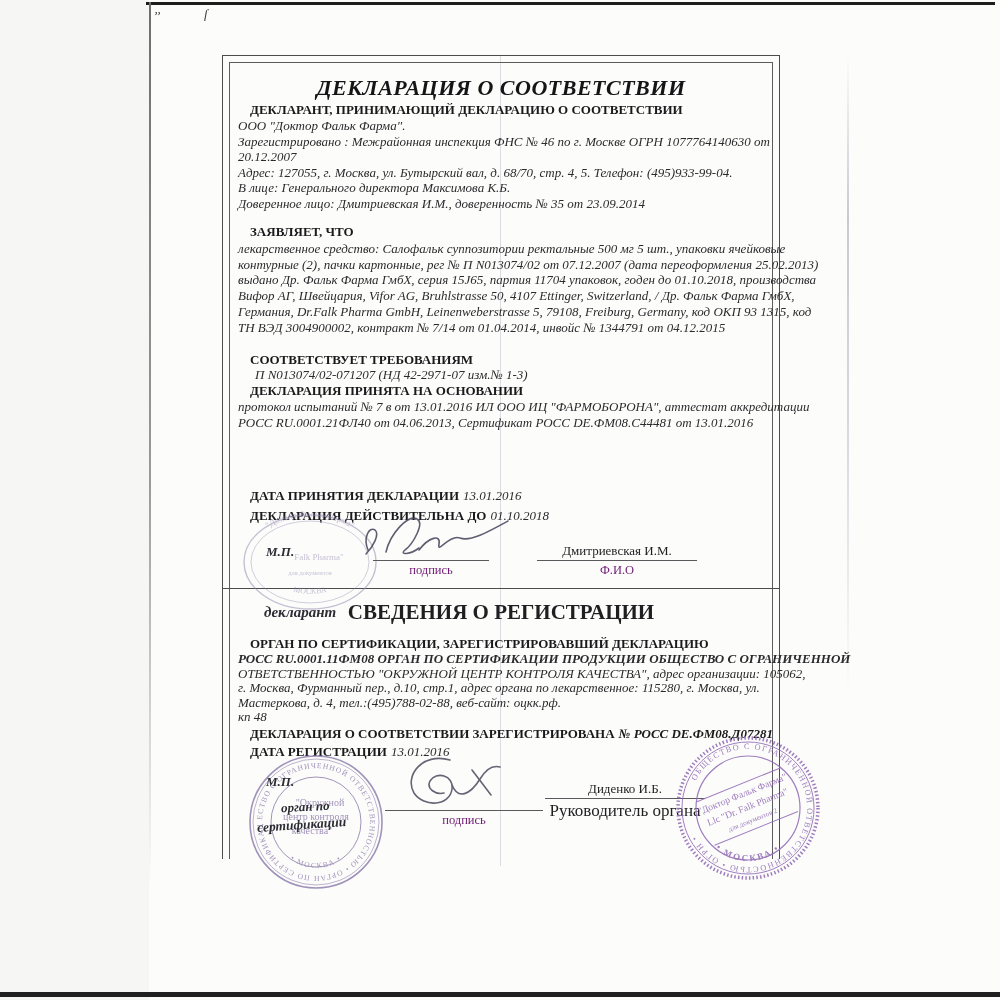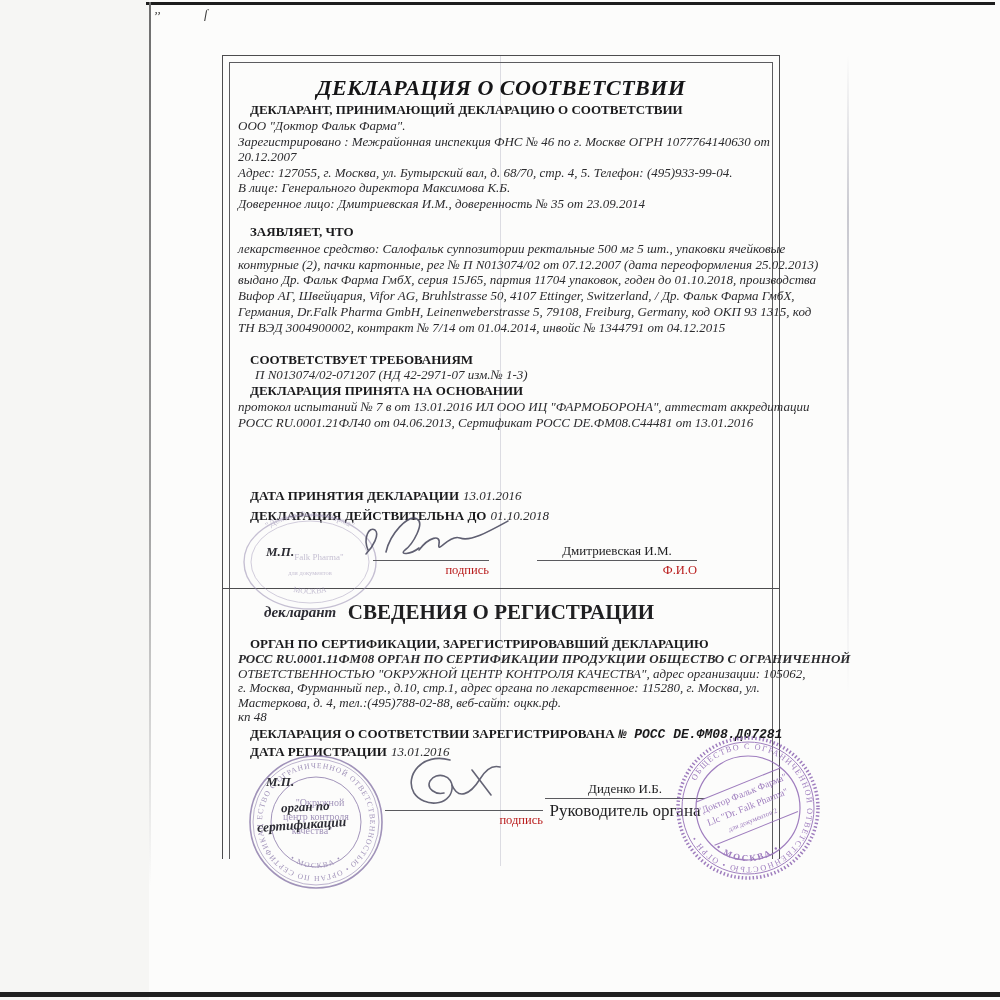--- a/index.html
+++ b/index.html
@@ -7,21 +7,21 @@
   .page{position:relative;width:1000px;height:1000px;background:#fcfcfb;overflow:hidden;
         font-family:"Liberation Serif","DejaVu Serif",serif;color:#1f1f21;}
   .abs{position:absolute;}
   .nowrap{white-space:nowrap;}
   .b{font-weight:bold;}
   .i{font-style:italic;}
   .center{text-align:center;}
   .h1{font-size:22px;font-weight:bold;letter-spacing:.5px;color:#151517;font-style:italic;}
   .h2{font-size:13px;font-weight:bold;color:#1a1a1c;margin-left:12px;}
   .body-line{font-size:13px;font-style:italic;color:#2b2b2e;line-height:15.5px;white-space:nowrap;}
-  .lbl{font-size:12.5px;color:#b91c1c;text-align:right;}
+  .lbl{font-size:12.5px;color:#701a75;}
   .sigline{height:1px;background:#5a5a5e;}
   .printed{color:#2c2c34;}
   
   .scan-left{left:0;top:0;width:149px;height:1000px;background:#f6f6f4;}
   .top-rule{left:146px;top:2px;width:849px;height:3px;background:#1d1d1d;}
   .left-edge{left:149px;top:2px;width:2px;height:884px;
              background:linear-gradient(#6e6e6e,#9b9b9b 55%,rgba(170,170,170,0));}
   .right-edge{left:847px;top:55px;width:2px;height:640px;
               background:linear-gradient(rgba(160,160,170,0),#c9c9d0 25%,#d8d8de 60%,rgba(200,200,206,0));}
   .fold-line{left:500px;top:56px;width:1px;height:810px;background:#dcdce2;}
@@ -134,21 +134,21 @@
   <div class="abs" style="left:238px;top:652px;width:532px;">
     <div class="body-line" style="line-height:14.6px;font-weight:bold;">РОСС RU.0001.11ФМ08 ОРГАН ПО СЕРТИФИКАЦИИ ПРОДУКЦИИ ОБЩЕСТВО С ОГРАНИЧЕННОЙ</div>
     <div class="body-line" style="line-height:14.6px;">ОТВЕТСТВЕННОСТЬЮ "ОКРУЖНОЙ ЦЕНТР КОНТРОЛЯ КАЧЕСТВА", адрес организации: 105062,</div>
     <div class="body-line" style="line-height:14.6px;">г. Москва, Фурманный пер., д.10, стр.1, адрес органа по лекарственное: 115280, г. Москва, ул.</div>
     <div class="body-line" style="line-height:14.6px;">Мастеркова, д. 4, тел.:(495)788-02-88, веб-сайт: оцкк.рф.</div>
     <div class="body-line" style="line-height:14.6px;">кп 48</div>
   </div>
 
   <div class="abs nowrap" style="left:238px;top:724px;">
     <span class="h2">ДЕКЛАРАЦИЯ О СООТВЕТСТВИИ ЗАРЕГИСТРИРОВАНА</span>
-    <span class="b i" style="font-size:13px;color:#1a1a1c;font-family:Liberation Mono, monospace;">№ РОСС DE.ФМ08.Д07281</span>
+    <span class="b i" style="font-size:13px;color:#1a1a1c;">№ РОСС DE.ФМ08.Д07281</span>
   </div>
   <div class="abs nowrap" style="left:238px;top:742px;">
     <span class="h2">ДАТА РЕГИСТРАЦИИ</span>
     <span class="body-line">13.01.2016</span>
   </div>
 
   <svg class="abs stampB" style="left:246px;top:752px;" width="140" height="140" viewBox="0 0 140 140">
     <g fill="none" stroke="#8d7cab">
       <circle cx="70" cy="70" r="66" stroke-width="1.6"></circle>
       <circle cx="70" cy="70" r="63" stroke-width=".7"></circle>

